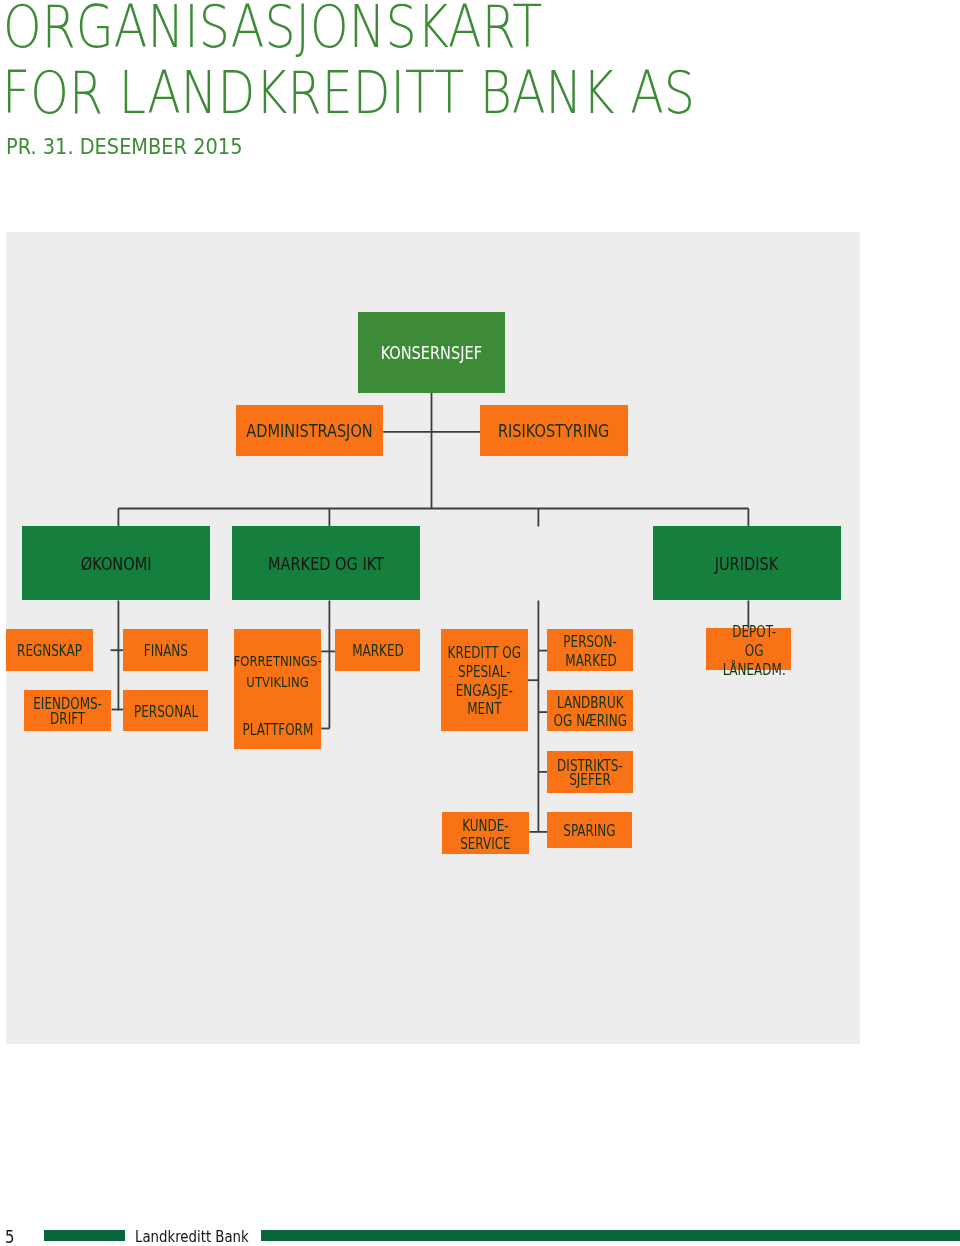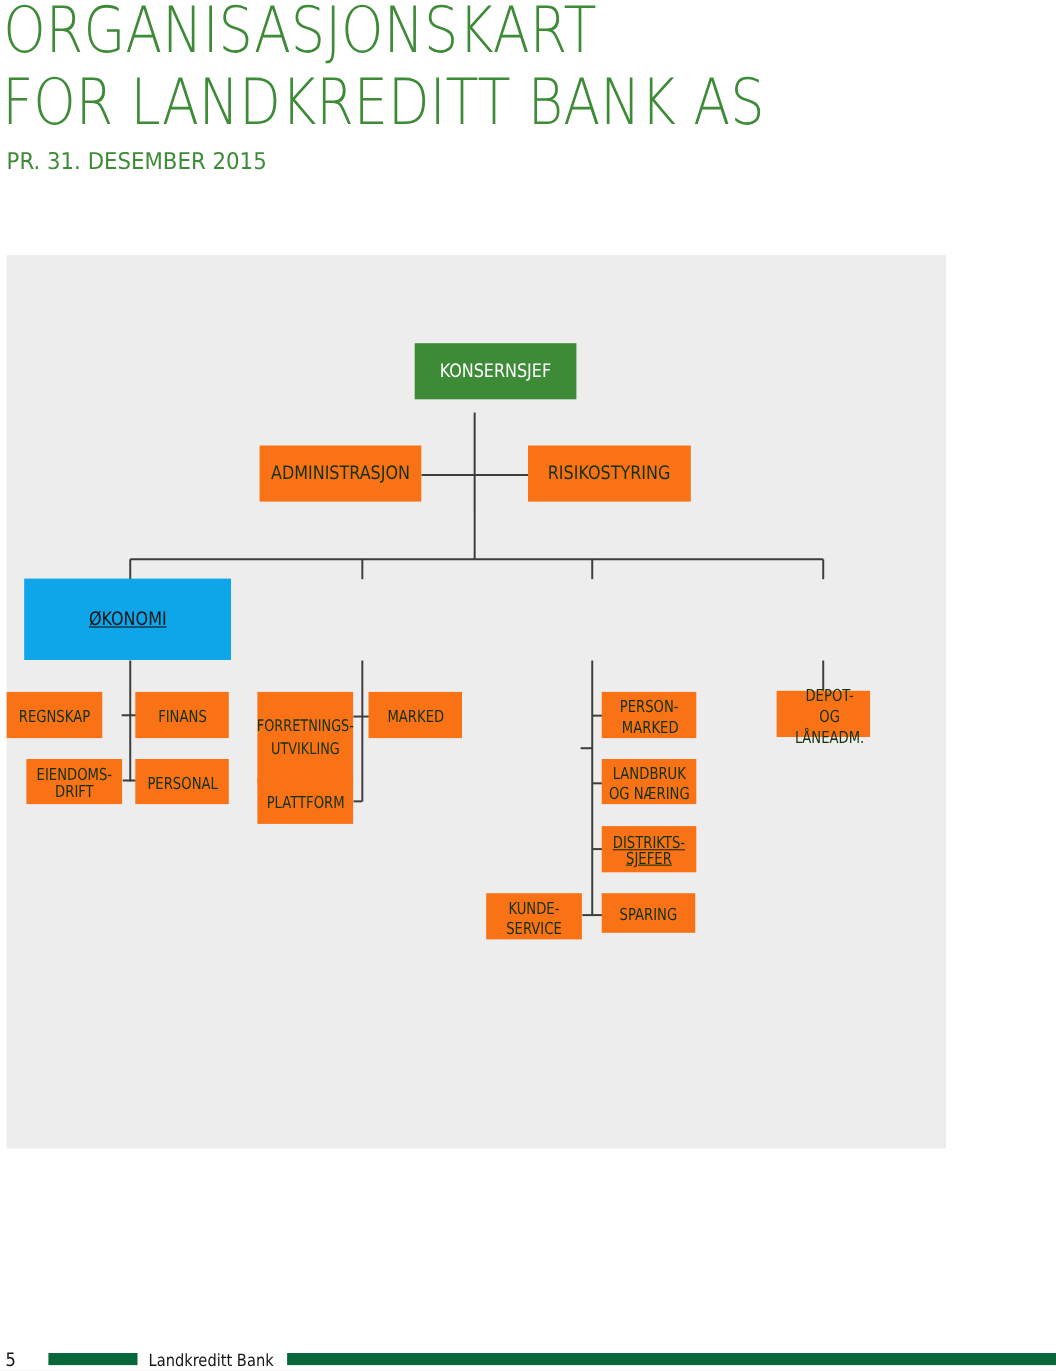--- a/index.html
+++ b/index.html
@@ -10,55 +10,55 @@
   #t1,#t2{font-family:"DejaVu Sans",sans-serif;font-weight:200;font-size:58px;
           transform:scaleX(0.847);line-height:1;}
   #t1{left:3px;top:-2px;}
   #t2{left:2px;top:64px;}
   #t3{left:6px;top:137px;font-family:"DejaVu Sans",sans-serif;
       font-weight:400;font-size:21px;line-height:1;transform:scaleX(0.922);}
   #chart{position:absolute;left:5.6px;top:232px;width:854.2px;height:812px;background:#ededed;}
   .box{position:absolute;box-sizing:border-box;display:flex;align-items:center;justify-content:center;
        text-align:center;font-family:"DejaVu Sans Condensed","DejaVu Sans",sans-serif;font-weight:400;}
   .dark{background:#3d8b37;color:#fff;}
-  .yellow{background:#0ea5e9;color:#141414;text-decoration:underline;}
+  .yellow{background:#15803d;color:#141414;}
   .light{background:#f97316;color:#13300a;}
   #links{position:absolute;left:0;top:0;}
   .box i{font-style:normal;}
   .box span{display:block;transform:translateY(2px) scaleX(0.889);}
   .dark,.light.staff,.yellow{font-size:17px;line-height:1;}
   .dark span,.light.staff span,.yellow span{transform:translateY(0.5px) scaleX(0.95);}
   .light{font-size:15px;line-height:1;}
   #b-eiendom span{line-height:14.6px;transform:translateY(1.4px) scaleX(0.889);}
   #b-forretning{font-size:14.6px;}
   #b-forretning span{line-height:20.8px;transform:translateY(0.8px) scaleX(0.889);}
   #b-kreditt span{line-height:18.7px;}
   #b-personmarked span{line-height:18.9px;}
   #b-landbruk span{line-height:17.4px;}
   #b-distrikt span{line-height:13.8px;}
   #b-kundeservice span{line-height:18.3px;}
   #b-depot span{line-height:18.6px;transform:translateY(2.1px) scaleX(0.889);}
-  #b-konsernsjef{left:352.4px;top:80.0px;width:146.6px;height:51px;margin-left:19px;}
+  #b-konsernsjef{left:352.4px;top:80.0px;width:146.6px;height:81px;}
   #b-administrasjon{left:230.5px;top:172.5px;width:147.2px;height:51.0px;}
   #b-risikostyring{left:474.5px;top:172.5px;width:147.5px;height:51.0px;}
   #b-okonomi{left:16.2px;top:294.0px;width:188.4px;height:74.4px;}
   #b-markedikt{left:226.5px;top:294.0px;width:188.4px;height:74.4px;}
   #b-salgkunde{left:436.8px;top:294.0px;width:188.4px;height:74.4px;}
   #b-juridisk{left:647.1px;top:294.0px;width:188.4px;height:74.4px;}
   #b-regnskap{left:0;top:397.0px;width:87.2px;height:41.8px;}
   #b-finans{left:117.7px;top:397.0px;width:85.2px;height:41.8px;}
   #b-eiendom{left:18.0px;top:458.0px;width:87.2px;height:41.3px;}
   #b-personal{left:117.7px;top:458.0px;width:85.2px;height:41.3px;}
   #b-forretning{left:228.7px;top:397.0px;width:87.0px;height:84px;}
   #b-marked{left:329.7px;top:397.0px;width:85.2px;height:41.8px;}
   #b-plattform{left:228.7px;top:475.0px;width:87.0px;height:42.4px;}
   #b-kreditt{left:435.5px;top:396.5px;width:87.0px;height:102.5px;}
   #b-personmarked{left:541.6px;top:397.0px;width:85.4px;height:41.8px;text-align:right;}
   #b-landbruk{left:541.6px;top:458.0px;width:85.4px;height:41.3px;}
-  #b-distrikt{left:541.7px;top:519.0px;width:85.4px;height:42.0px;text-decoration:underline;}
+  #b-distrikt{left:541.7px;top:519.0px;width:85.4px;height:42.0px;}
   #b-kundeservice{left:436.0px;top:579.5px;width:87.8px;height:42.9px;}
   #b-sparing{left:541.4px;top:579.5px;width:85.2px;height:36px;}
   #b-depot{left:700.2px;top:396.0px;width:85.4px;height:42.4px;padding-left:11px;}
   #footer{position:absolute;left:0;top:0;width:960px;height:1246px;pointer-events:none;}
   #pageno{position:absolute;left:5px;top:1229px;font-family:"DejaVu Sans",sans-serif;
      font-size:17px;color:#141414;line-height:1;transform:scaleX(0.87);transform-origin:left top;}
   #fbar1{position:absolute;left:44.2px;top:1230px;width:80.6px;height:10.8px;background:#07673a;}
   #fbrand{position:absolute;left:135px;top:1229.5px;font-family:"DejaVu Sans",sans-serif;
      font-size:15.3px;color:#141414;line-height:1;white-space:nowrap;transform:scaleX(0.87);transform-origin:left top;}
   #fbar2{position:absolute;left:260.5px;top:1230px;width:699.5px;height:10.8px;background:#07673a;}
@@ -102,20 +102,26 @@
     <div class="box light staff" id="b-administrasjon">
         <span>ADMINISTRASJON</span>
       </div>
     <div class="box light staff" id="b-risikostyring">
         <span>RISIKOSTYRING</span>
       </div>
 
     <div class="box yellow" id="b-okonomi">
         <span>ØKONOMI</span>
       </div>
+    <div class="box yellow" id="b-markedikt">
+        <span>MARKED OG IKT</span>
+      </div>
+    <div class="box yellow" id="b-juridisk">
+        <span>JURIDISK</span>
+      </div>
 
     <div class="box light" id="b-regnskap">
         <span>REGNSKAP</span>
       </div>
     <div class="box light" id="b-finans">
         <span>FINANS</span>
       </div>
     <div class="box light" id="b-eiendom">
         <span><i>EIENDOMS-</i><br><i>DRIFT</i></span>
       </div>
@@ -126,20 +132,23 @@
     <div class="box light" id="b-forretning">
         <span><i>FORRETNINGS-</i><br><i>UTVIKLING</i></span>
       </div>
     <div class="box light" id="b-marked">
         <span>MARKED</span>
       </div>
     <div class="box light" id="b-plattform">
         <span>PLATTFORM</span>
       </div>
 
+    <div class="box light" id="b-kreditt">
+        <span><i>KREDITT OG</i><br><i>SPESIAL-</i><br><i>ENGASJE-</i><br><i>MENT</i></span>
+      </div>
     <div class="box light" id="b-personmarked">
         <span><i>PERSON-</i><br><i>MARKED</i></span>
       </div>
     <div class="box light" id="b-landbruk">
         <span><i>LANDBRUK</i><br><i>OG NÆRING</i></span>
       </div>
     <div class="box light" id="b-distrikt">
         <span><i>DISTRIKTS-</i><br><i>SJEFER</i></span>
       </div>
     <div class="box light" id="b-kundeservice">

